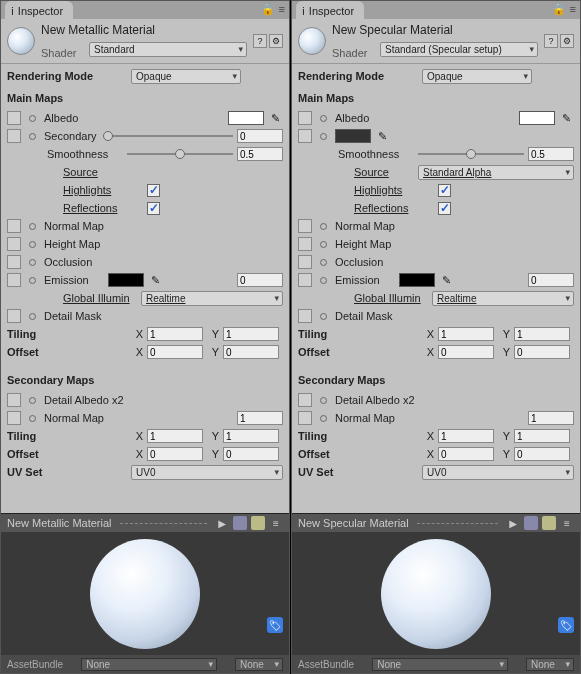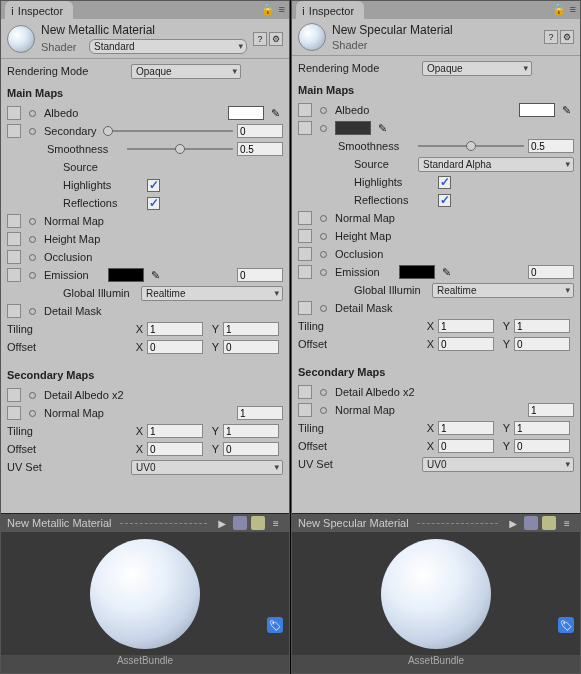--- a/index.html
+++ b/index.html
@@ -6,60 +6,60 @@
   body { background: #000; width: 581px; height: 674px; display: flex; gap: 1px; }
   .panel { flex: 1; background: #c2c2c2; display: flex; flex-direction: column; font-size: 11px; color: #222; border: 1px solid #555; }
   .tab-bar { height: 18px; background: #a0a0a0; display: flex; align-items: flex-end; padding-left: 4px; position: relative; }
   .tab { background: #c2c2c2; border-radius: 6px 6px 0 0; padding: 2px 10px 1px 6px; display: flex; align-items: center; gap: 4px; font-size: 11px; }
   .tab-icons { position: absolute; right: 4px; top: 2px; display: flex; gap: 4px; color: #444; }
   .header { display: flex; align-items: center; padding: 4px 6px; gap: 6px; border-bottom: 1px solid #999; }
   .mat-sphere { width: 28px; height: 28px; border-radius: 50%; background: radial-gradient(circle at 35% 35%, #fff, #dce8f5 40%, #b8c5d5 70%, #8a96a5); border: 1px solid #888; }
   .header-main { flex: 1; display: flex; flex-direction: column; gap: 2px; }
   .mat-name { font-size: 12px; }
   .shader-row { display: flex; align-items: center; gap: 6px; }
-  .shader-row label { color: #555; width: 42px; }
+  .shader-row label { color: #555; width: 42px; margin-top: 8px; }
   .dropdown { background: #d8d8d8; border: 1px solid #888; border-radius: 2px; padding: 1px 14px 1px 4px; font-size: 10px; position: relative; min-width: 60px; cursor: default; }
   .dropdown::after { content: "▾"; position: absolute; right: 3px; top: 1px; font-size: 9px; color: #444; }
   .hdr-btns { display: flex; gap: 2px; align-items: center; }
   .icon-btn { width: 14px; height: 14px; border: 1px solid #888; background: #d0d0d0; font-size: 9px; text-align: center; line-height: 12px; cursor: pointer; }
   .body { padding: 4px 6px; display: flex; flex-direction: column; gap: 2px; overflow: hidden; flex: 1; }
   .row { display: flex; align-items: center; min-height: 16px; gap: 4px; }
-  .row .label { flex: 0 0 120px; }
+  .row .label { flex: 0 0 120px; font-weight: bold; }
   .bold { font-weight: bold; margin-top: 4px; margin-bottom: 2px; }
   .tex-slot { width: 14px; height: 14px; border: 1px solid #888; background: #d0d0d0; margin-right: 4px; flex-shrink: 0; }
   .circ { width: 7px; height: 7px; border: 1px solid #666; border-radius: 50%; margin-right: 4px; flex-shrink: 0; display: inline-block; }
   .swatch { width: 36px; height: 14px; border: 1px solid #555; }
   .swatch.white { background: #fff; }
   .swatch.black { background: #000; }
   .swatch.dark { background: #333; }
   .picker { width: 12px; height: 12px; font-size: 11px; margin-left: 3px; cursor: pointer; }
   .slider { flex: 1; position: relative; height: 14px; }
   .slider .track { position: absolute; top: 6px; left: 0; right: 0; height: 2px; background: #888; }
   .slider .thumb { position: absolute; top: 2px; width: 10px; height: 10px; background: #d0d0d0; border: 1px solid #666; border-radius: 50%; margin-left: -5px; }
   .numfield { width: 46px; height: 14px; border: 1px solid #888; background: #eee; font-size: 10px; padding: 0 2px; }
   .chk { width: 13px; height: 13px; border: 1px solid #666; background: #eee; position: relative; flex-shrink: 0; }
   .chk.on::after { content: "✓"; position: absolute; left: 1px; top: -2px; color: #2a5bc8; font-size: 12px; font-weight: bold; }
   .indent2 { padding-left: 40px; }
-  .indent3 { padding-left: 56px; }
+  .indent3 { padding-left: 56px; text-decoration: underline; }
   .xy-row .label { flex: 0 0 120px; }
   .xy-row .axis { width: 12px; text-align: right; }
   .xy-row .numfield { width: 56px; }
   .sep { height: 4px; }
   .preview { background: #393939; height: 160px; position: relative; color: #ddd; display: flex; flex-direction: column; border-top: 1px solid #222; }
   .preview-bar { height: 18px; background: #555; display: flex; align-items: center; padding: 0 6px; gap: 4px; font-size: 11px; color: #ccc; }
   .preview-bar .name { flex: 0 0 auto; }
   .preview-bar .line { flex: 1; border-top: 1px dashed #888; margin: 0 4px; height: 1px; }
   .preview-bar .picon { width: 14px; height: 14px; display: flex; align-items: center; justify-content: center; border-radius: 2px; font-size: 10px; }
   .preview-img { flex: 1; display: flex; align-items: center; justify-content: center; position: relative; }
   .big-sphere { width: 110px; height: 110px; border-radius: 50%; background: radial-gradient(circle at 38% 32%, #fff, #e8f0fa 35%, #c8d5e8 65%, #95a5b8 90%); }
   .tag-icon { position: absolute; right: 6px; bottom: 22px; width: 16px; height: 16px; background: #3b7de0; border-radius: 3px; display: flex; align-items: center; justify-content: center; color: #fff; font-size: 10px; }
-  .footer-row { height: 18px; background: #4a4a4a; display: flex; align-items: center; padding: 0 6px; gap: 10px; color: #aaa; font-size: 10px; flex-direction: column; }
+  .footer-row { height: 18px; background: #4a4a4a; display: flex; align-items: center; padding: 0 6px; gap: 18px; color: #aaa; font-size: 10px; }
   .footer-dd { background: #5a5a5a; border: 1px solid #333; color: #bbb; padding: 0 14px 0 4px; position: relative; font-size: 10px; min-width: 48px; }
   .footer-dd::after { content: "▾"; position: absolute; right: 3px; top: 0; font-size: 9px; }
-  .dd-wide { flex: 1; min-width: 0; border-radius: 6px; }
+  .dd-wide { flex: 1; min-width: 0; }
   .rowgrow { flex: 1; }
   .fieldflex { flex: 1; }
   .rmode .dropdown { flex: 0 0 110px; }
 </style>
 </head>
 <body>
 
 <div class="panel">
   <div class="tab-bar">
     <div class="tab">
@@ -254,20 +254,21 @@
       <span>≡</span>
     </div>
   </div>
 
   <div class="header">
     <div class="mat-sphere"></div>
     <div class="header-main">
       <div class="mat-name">New Specular Material</div>
       <div class="shader-row">
         <label>Shader</label>
+        <div class="dropdown dd-wide">Standard (Specular setup)</div>
       </div>
     </div>
     <div class="hdr-btns">
       <div class="icon-btn">?</div>
       <div class="icon-btn">⚙</div>
     </div>
   </div>
 
   <div class="body">
     <div class="row rmode">

